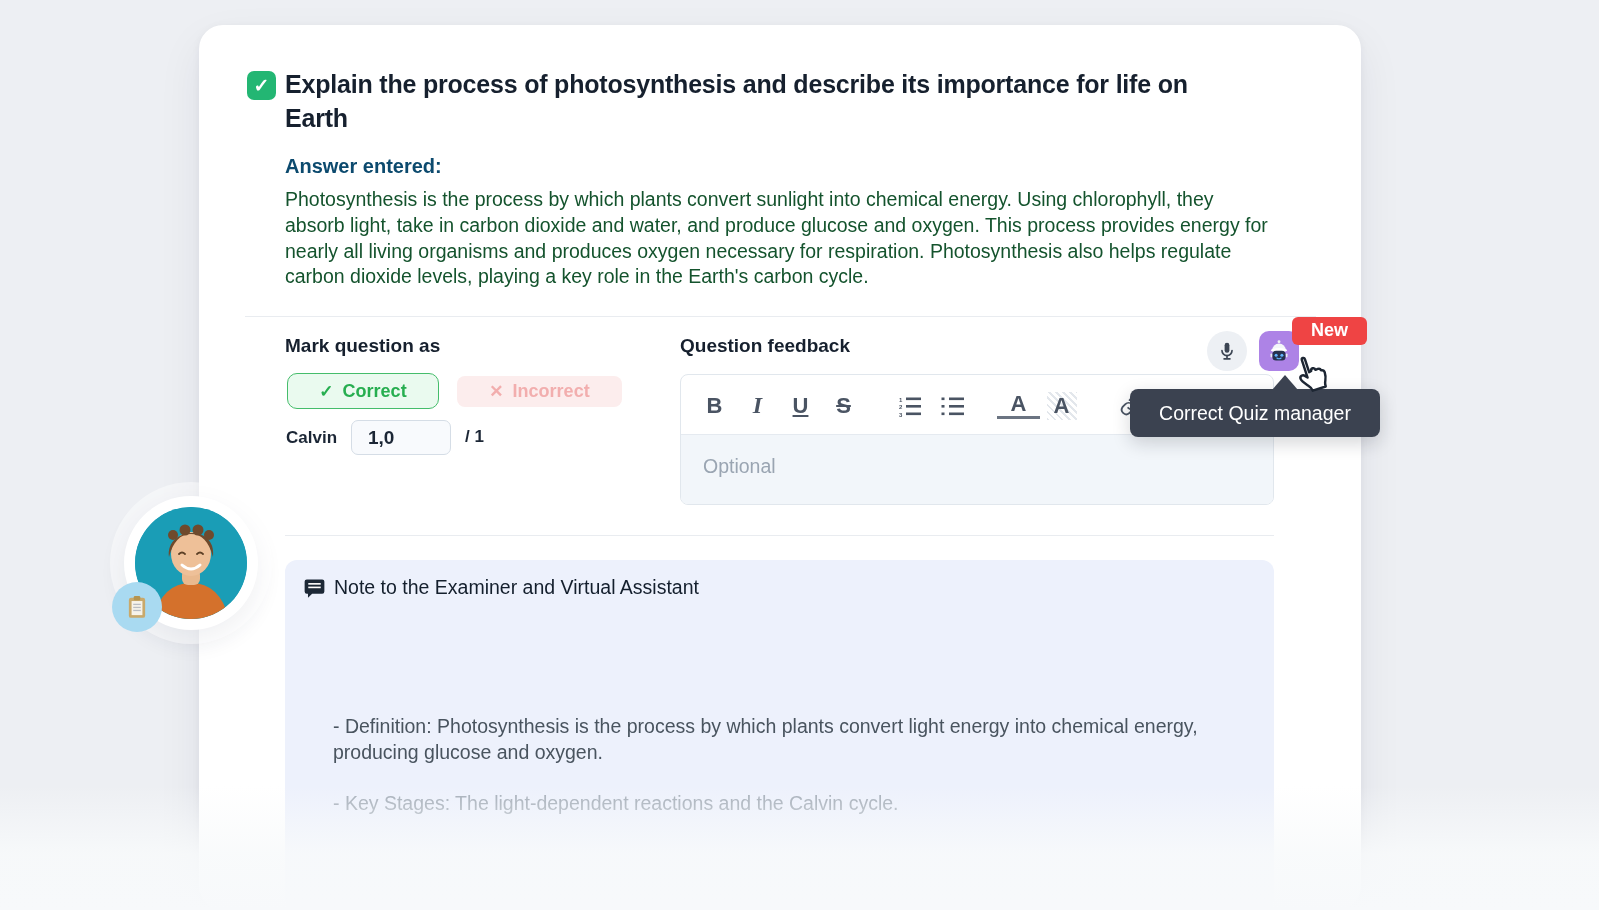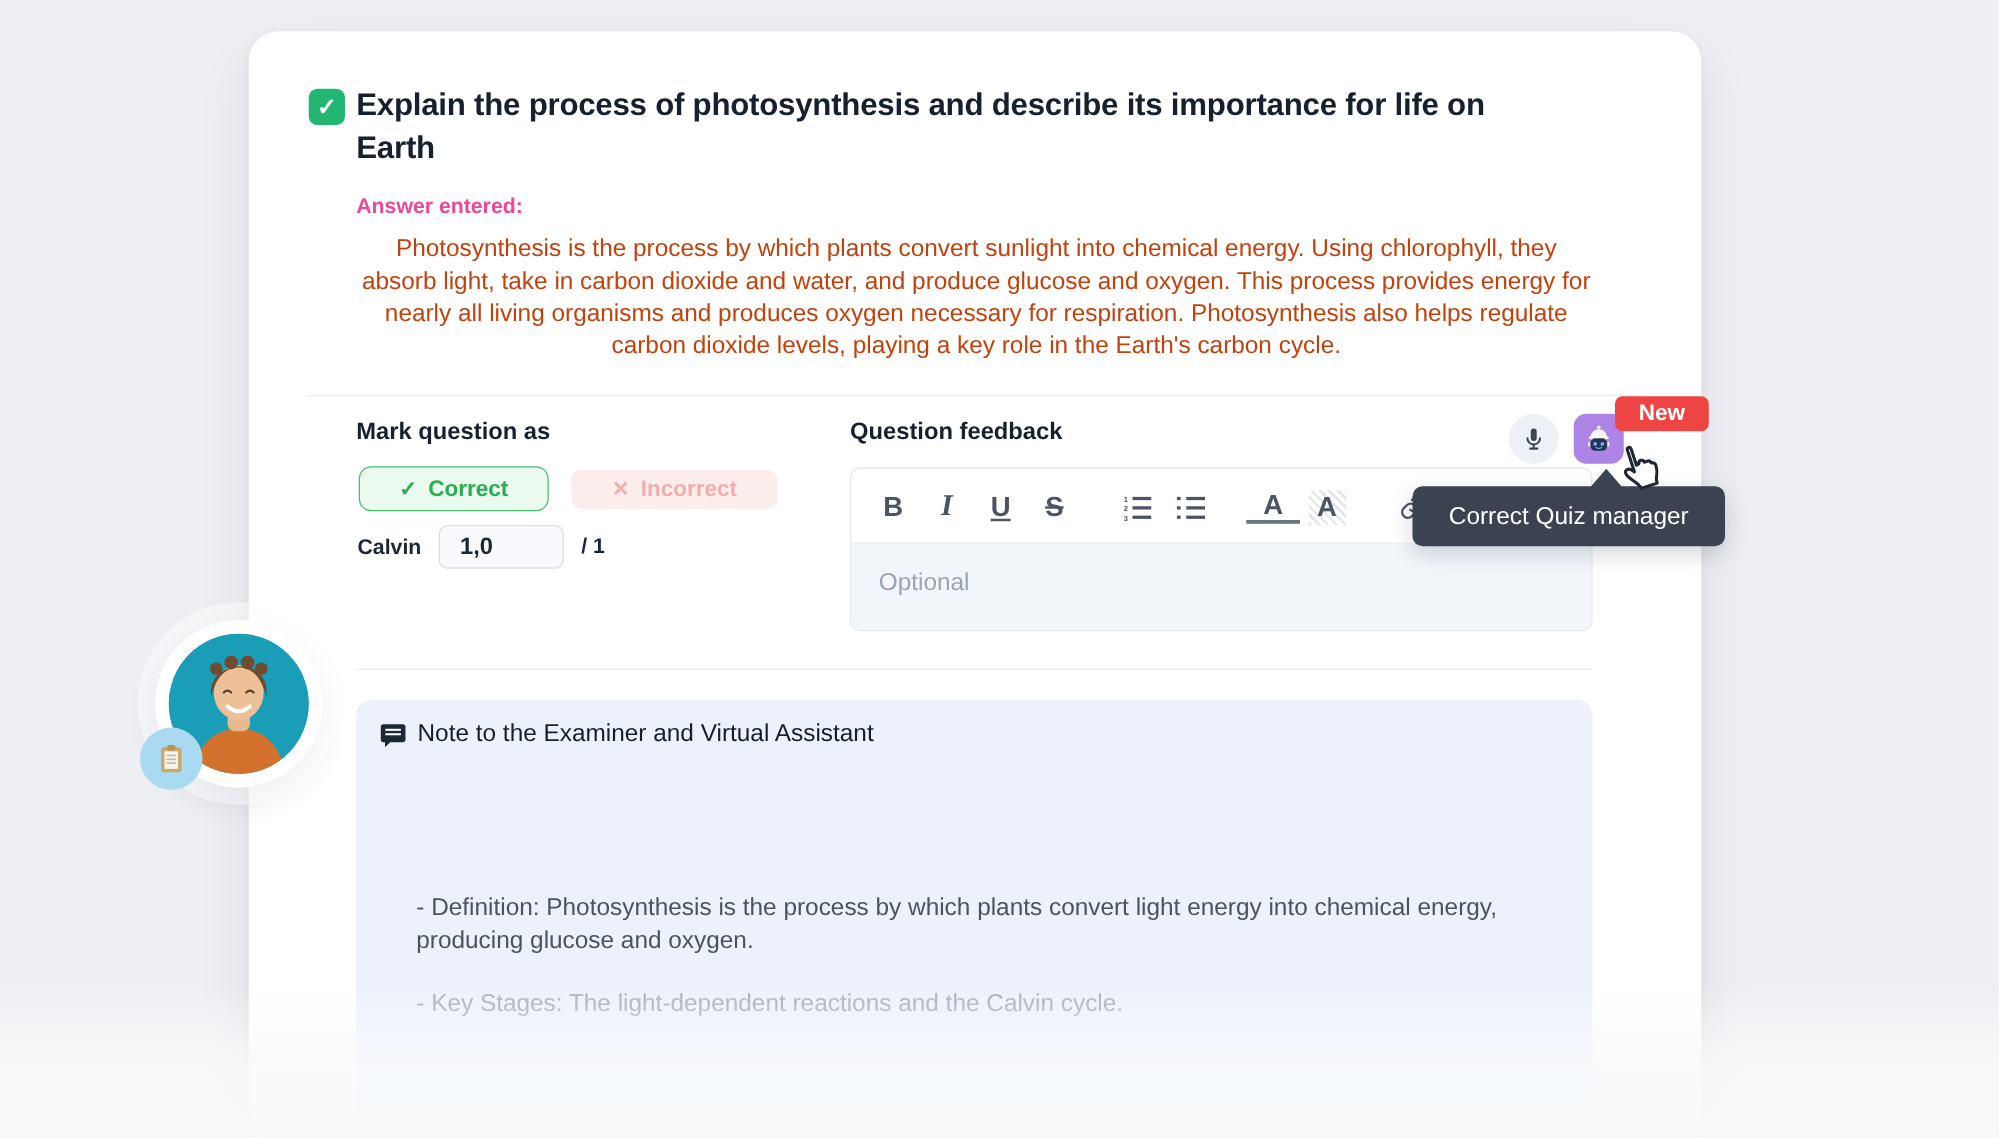--- a/index.html
+++ b/index.html
@@ -22,24 +22,24 @@
   .q-checkbox {
     left:48px; top:46px; width:29px; height:29px; border-radius:7px;
     background:#23b673; color:#fff; font-size:19px; font-weight:700;
     display:flex; align-items:center; justify-content:center;
   }
   .q-title {
     left:86px; top:42px; width:965px;
     font-size:25px; line-height:34px; font-weight:700; color:#16202e;
     letter-spacing:-.2px;
   }
-  .answer-label { left:86px; top:130px; font-size:17px; font-weight:600; color:#ec4899; }
+  .answer-label { left:86px; top:130px; font-size:20px; font-weight:600; color:#0c4a6e; }
   .answer-text {
     left:86px; top:162px; width:992px;
-    font-size:19.5px; line-height:25.8px; color:#c2410c;text-align:center;
+    font-size:19.5px; line-height:25.8px; color:#14532d;
   }
   .divider { height:1px; background:#e9ecf0; }
   .divider1 { left:46px; top:291px; width:1071px; }
   .divider2 { left:86px; top:510px; width:989px; }
 
   
   .grading-heading { left:86px; top:310px; font-size:19px; font-weight:700; }
   .btn-correct {
     left:88px; top:348px; width:152px; height:36px; border-radius:10px;
     background:#eafaef; border:1.5px solid #45bd6b; color:#27ae50;

